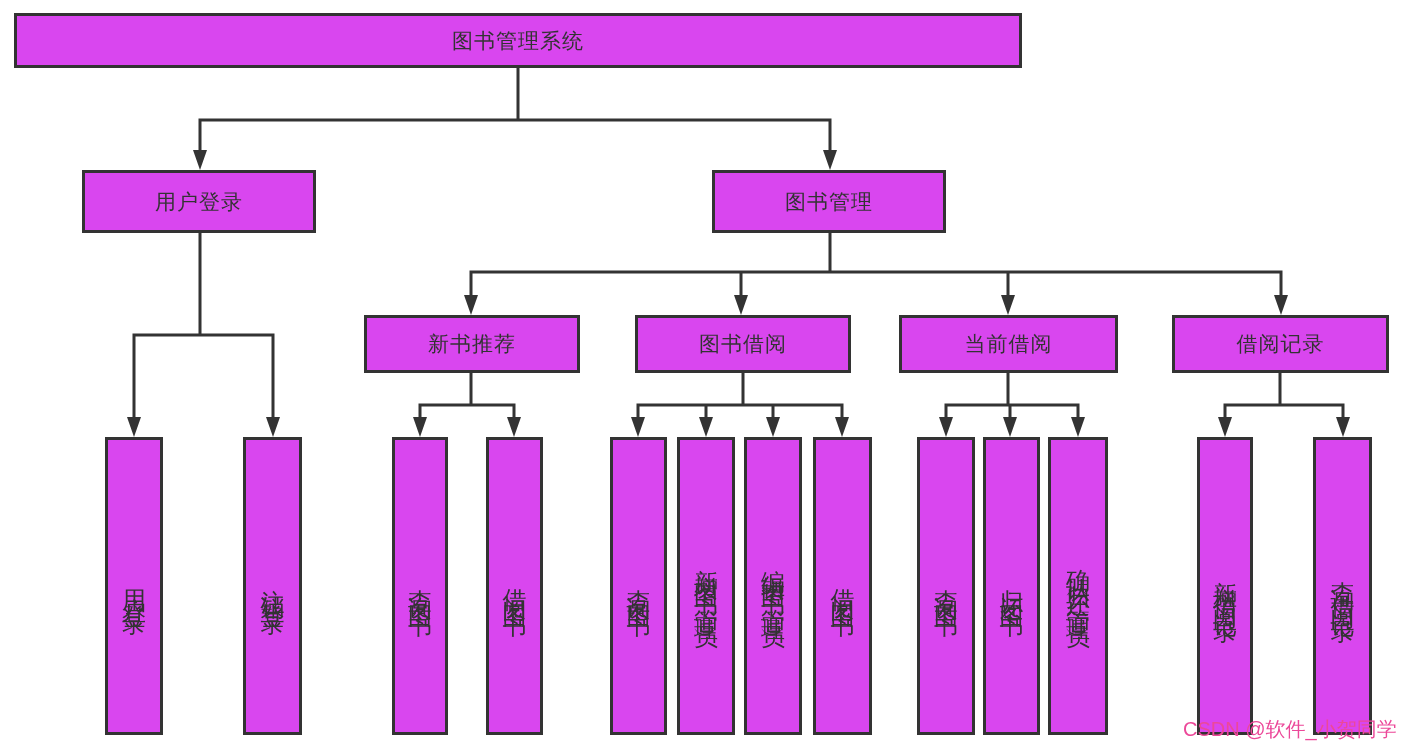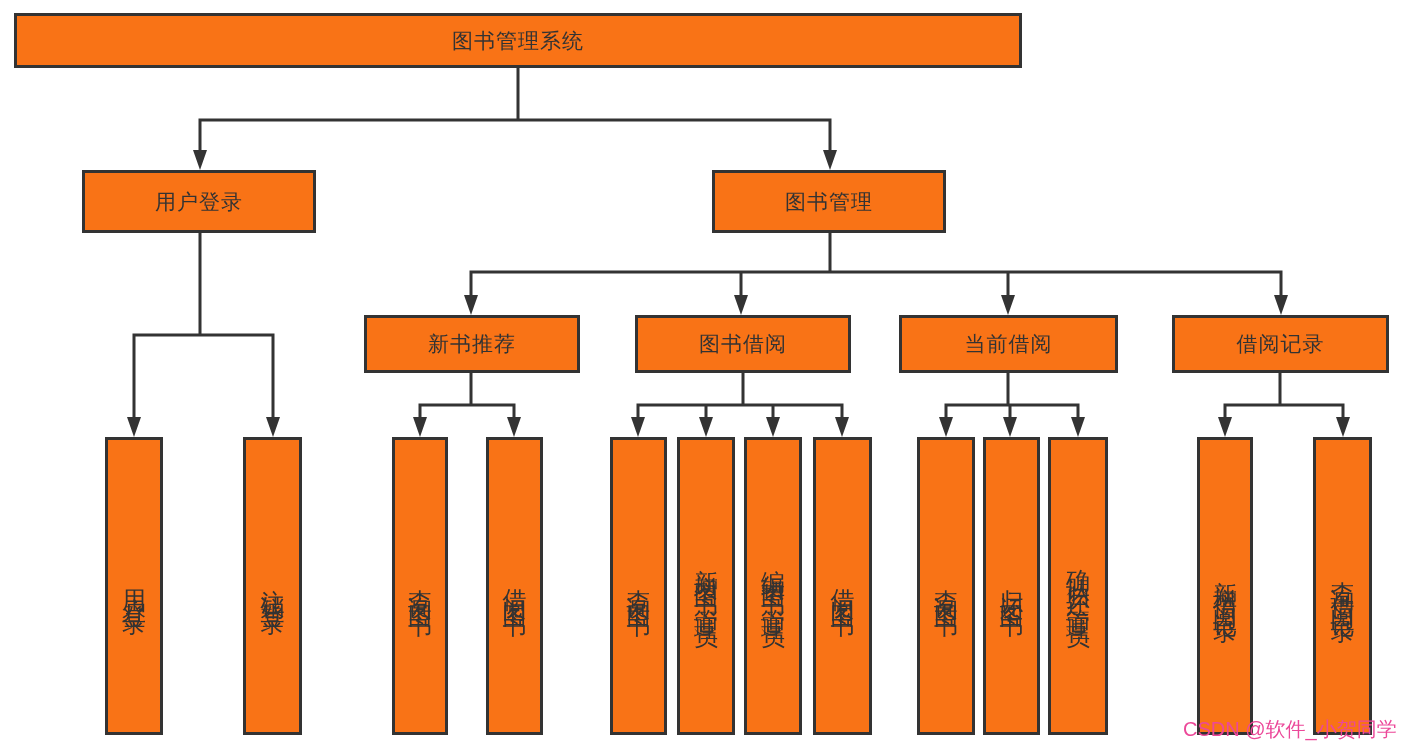--- a/index.html
+++ b/index.html
@@ -27,21 +27,21 @@
     fill: none;
   }
   .ah {
     fill: #333333;
     stroke: none;
   }
   .node {
     position: absolute;
     box-sizing: border-box;
     border: 3px solid #333333;
-    background: #f97316;
+    background: #d946ef;
     color: #333333;
     display: flex;
     align-items: center;
     justify-content: center;
     z-index: 2;
   }
   .node .lbl {
     font-size: 21px;
     letter-spacing: 1px;
     white-space: nowrap;

